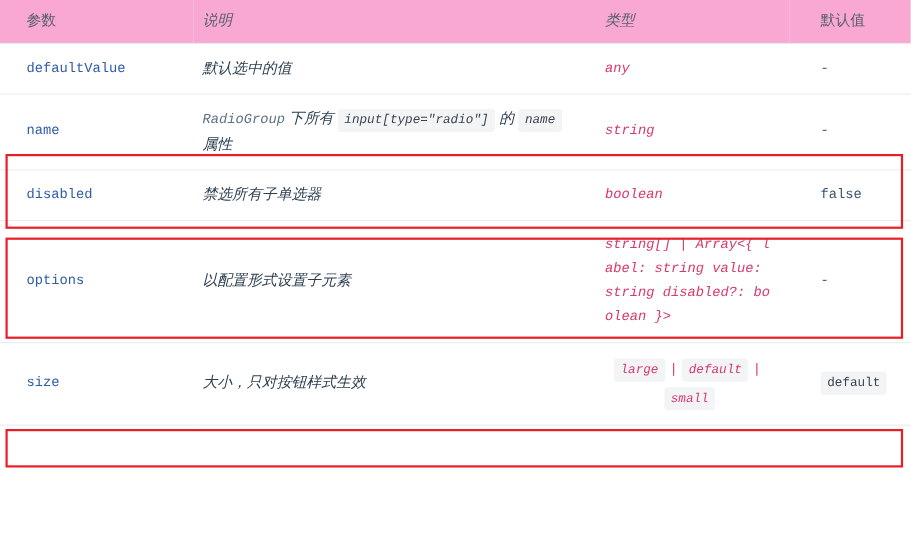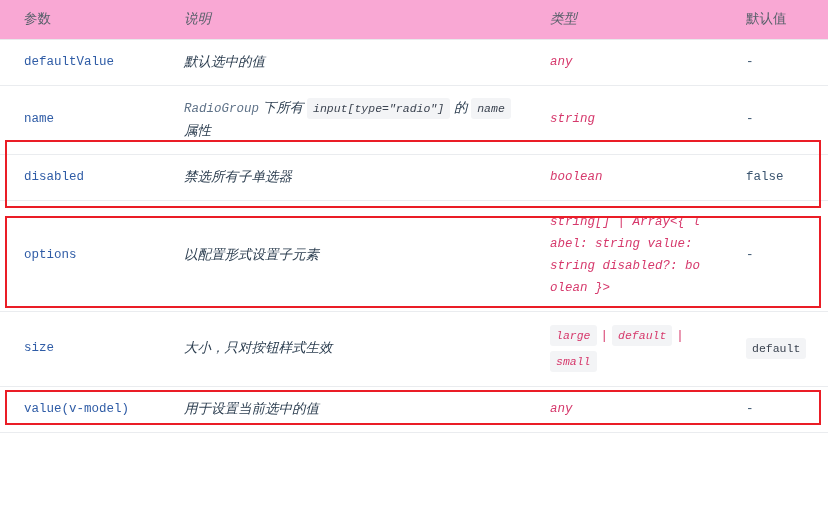--- a/index.html
+++ b/index.html
@@ -105,21 +105,21 @@
   .chip.pink { color: #d6396c; }
   .chip.dark { color: #3b4350; }
 
   .sep {
     color: #d6396c;
     font-family: "Liberation Mono", "DejaVu Sans Mono", monospace;
     font-size: 12.5px;
     padding: 0 4px;
   }
 
-  td.type.chips { word-break: normal; line-height: 2.1; }
+  td.type.chips { word-break: normal; line-height: 2.1; text-align: center; }
 
   
   .hl-box {
     position: absolute;
     border: 2px solid #ea1d26;
     box-sizing: border-box;
     pointer-events: none;
     z-index: 5;
   }
 </style>
@@ -165,26 +165,20 @@
         <td class="desc">以配置形式设置子元素</td>
         <td class="type">string[] | Array&lt;{ label: string value: string disabled?: boolean }&gt;</td>
         <td class="dflt">-</td>
       </tr>
       <tr>
         <td class="param">size</td>
         <td class="desc">大小，只对按钮样式生效</td>
         <td class="type chips"><span class="chip pink">large</span><span class="sep">|</span><span class="chip pink">default</span><span class="sep">|</span><span class="chip pink">small</span></td>
         <td class="dflt"><span class="chip dark">default</span></td>
       </tr>
-      <tr>
-        <td class="param">value(v-model)</td>
-        <td class="desc">用于设置当前选中的值</td>
-        <td class="type">any</td>
-        <td class="dflt">-</td>
-      </tr>
     </tbody>
 </table>
 
 <div id="annotations">
     <div class="hl-box" style="left: 5px; top: 140px; width: 816px; height: 68px; border-color: rgb(234, 29, 38);"></div>
     <div class="hl-box" style="left: 5px; top: 216px; width: 816px; height: 92px; border-color: rgb(234, 29, 38);"></div>
     <div class="hl-box" style="left: 5px; top: 390px; width: 816px; height: 35px; border-color: rgb(234, 29, 38);"></div>
   </div>
 
 </body></html>

